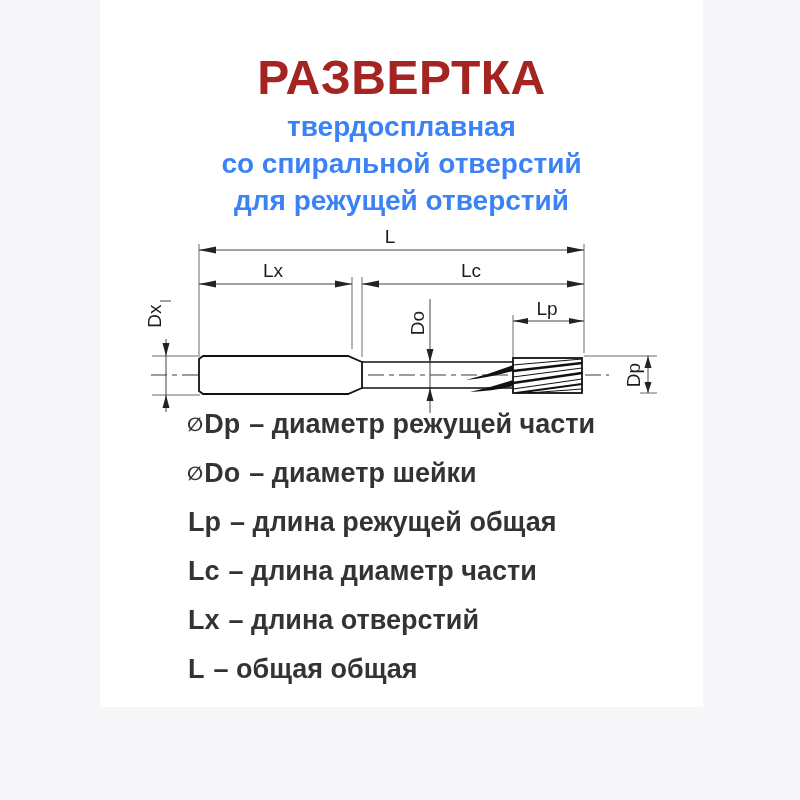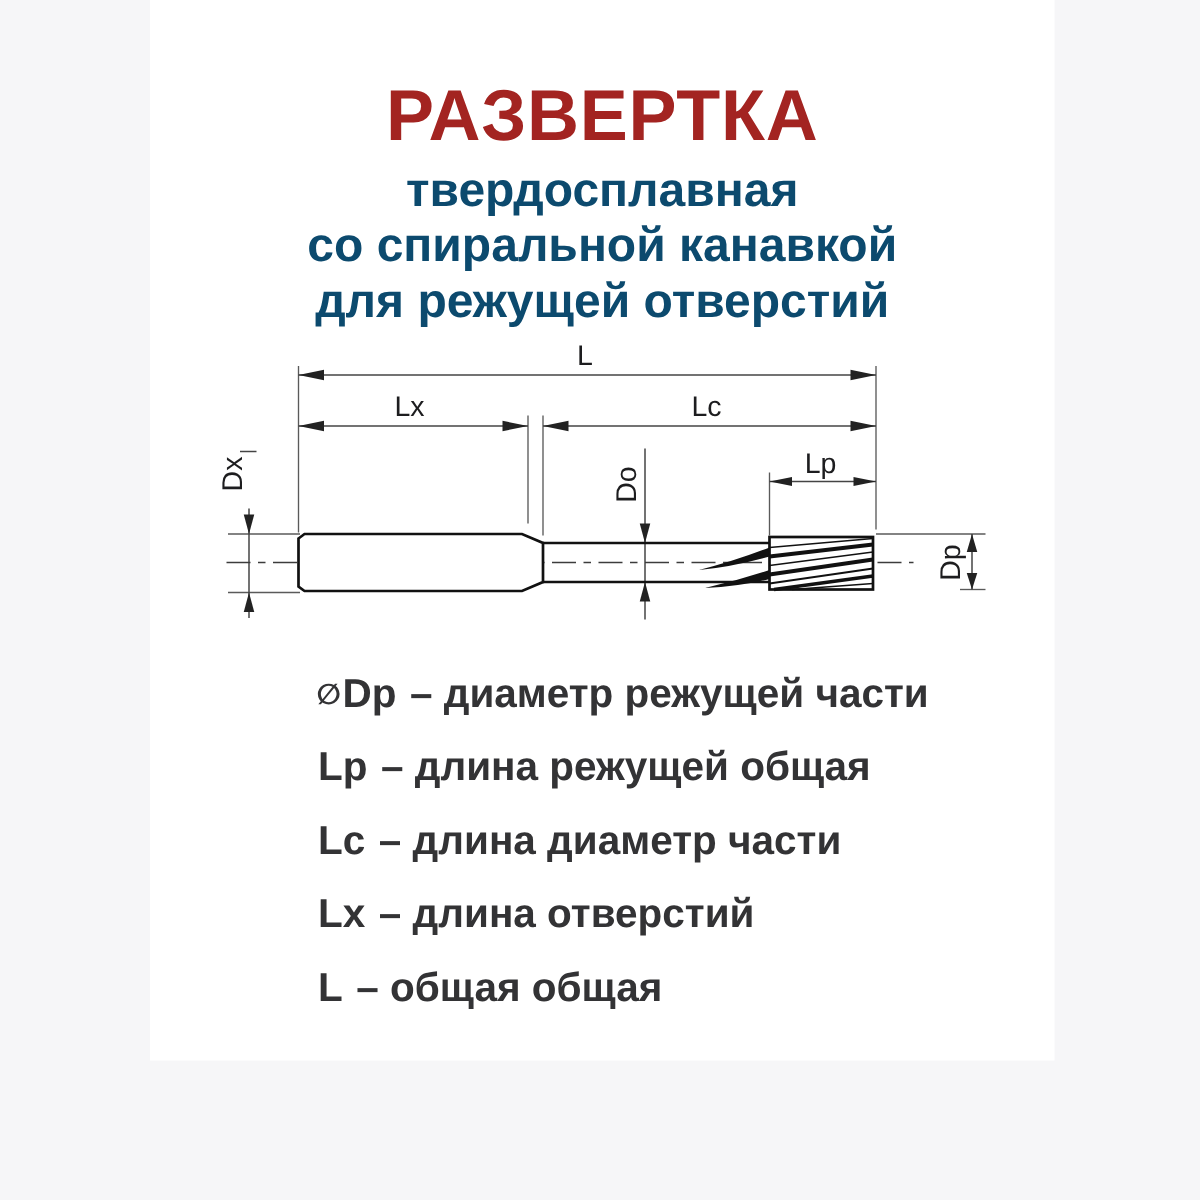--- a/index.html
+++ b/index.html
@@ -15,28 +15,28 @@
   }
   .title{
     position:absolute;left:0;top:50px;width:603px;
     text-align:center;
     font-size:48px;font-weight:800;letter-spacing:.5px;
     color:#a32421;
   }
   .subtitle{
     position:absolute;left:0;top:108px;width:603px;
     text-align:center;
-    font-size:32px;line-height:37px;font-weight:700;
-    color:#0c4a6e;
+    font-size:28px;line-height:37px;font-weight:700;
+    color:#3b82f6;
   }
   .drawing-svg{
     position:absolute;left:-100px;top:0;width:800px;height:800px;
   }
   .legend{
-    position:absolute;left:87px;top:438px;width:500px;margin-left:24px;
+    position:absolute;left:87px;top:400px;width:500px;
   }
   .legend-row{
     height:49px;line-height:49px;
     font-size:27px;color:#333335;white-space:nowrap;
   }
   .legend-prefix{
     font-family:"DejaVu Sans",sans-serif;
     font-size:19px;font-weight:700;vertical-align:2px;margin-right:1px;
   }
   .legend-symbol{font-weight:700;}
@@ -48,21 +48,21 @@
 </style>
 </head>
 <body>
 
 <div class="card">
 
   <div class="title">РАЗВЕРТКА</div>
 
   <div class="subtitle">
     <div>твердосплавная</div>
-    <div>со спиральной канавкой</div>
+    <div>со спиральной отверстий</div>
     <div>для режущей отверстий</div>
   </div>
 
   <svg class="drawing-svg" viewBox="0 0 800 800">
 
     <g stroke="#5a5a5a" stroke-width="0.9">
       <line x1="199" y1="244" x2="199" y2="355"></line>
       <line x1="352" y1="277" x2="352" y2="349"></line>
       <line x1="362" y1="277" x2="362" y2="357"></line>
       <line x1="584" y1="244" x2="584" y2="353"></line>
@@ -141,20 +141,23 @@
     <text x="161" y="316" text-anchor="middle" transform="rotate(-90 161 316)">Dx</text>
     <text x="424" y="323" text-anchor="middle" transform="rotate(-90 424 323)">Do</text>
     <text x="640" y="375" text-anchor="middle" transform="rotate(-90 640 375)">Dp</text>
   </svg>
 
   <div class="legend">
     <div class="legend-row">
       <span class="legend-prefix">∅</span><span class="legend-symbol">Dp</span><span class="legend-desc">– диаметр режущей части</span>
     </div>
     <div class="legend-row">
+      <span class="legend-prefix">∅</span><span class="legend-symbol">Do</span><span class="legend-desc">– диаметр шейки</span>
+    </div>
+    <div class="legend-row">
       <span class="legend-prefix"></span><span class="legend-symbol">Lp</span><span class="legend-desc">– длина режущей общая</span>
     </div>
     <div class="legend-row">
       <span class="legend-prefix"></span><span class="legend-symbol">Lc</span><span class="legend-desc">– длина диаметр части</span>
     </div>
     <div class="legend-row">
       <span class="legend-prefix"></span><span class="legend-symbol">Lx</span><span class="legend-desc">– длина отверстий</span>
     </div>
     <div class="legend-row">
       <span class="legend-prefix"></span><span class="legend-symbol">L</span><span class="legend-desc">– общая общая</span>

